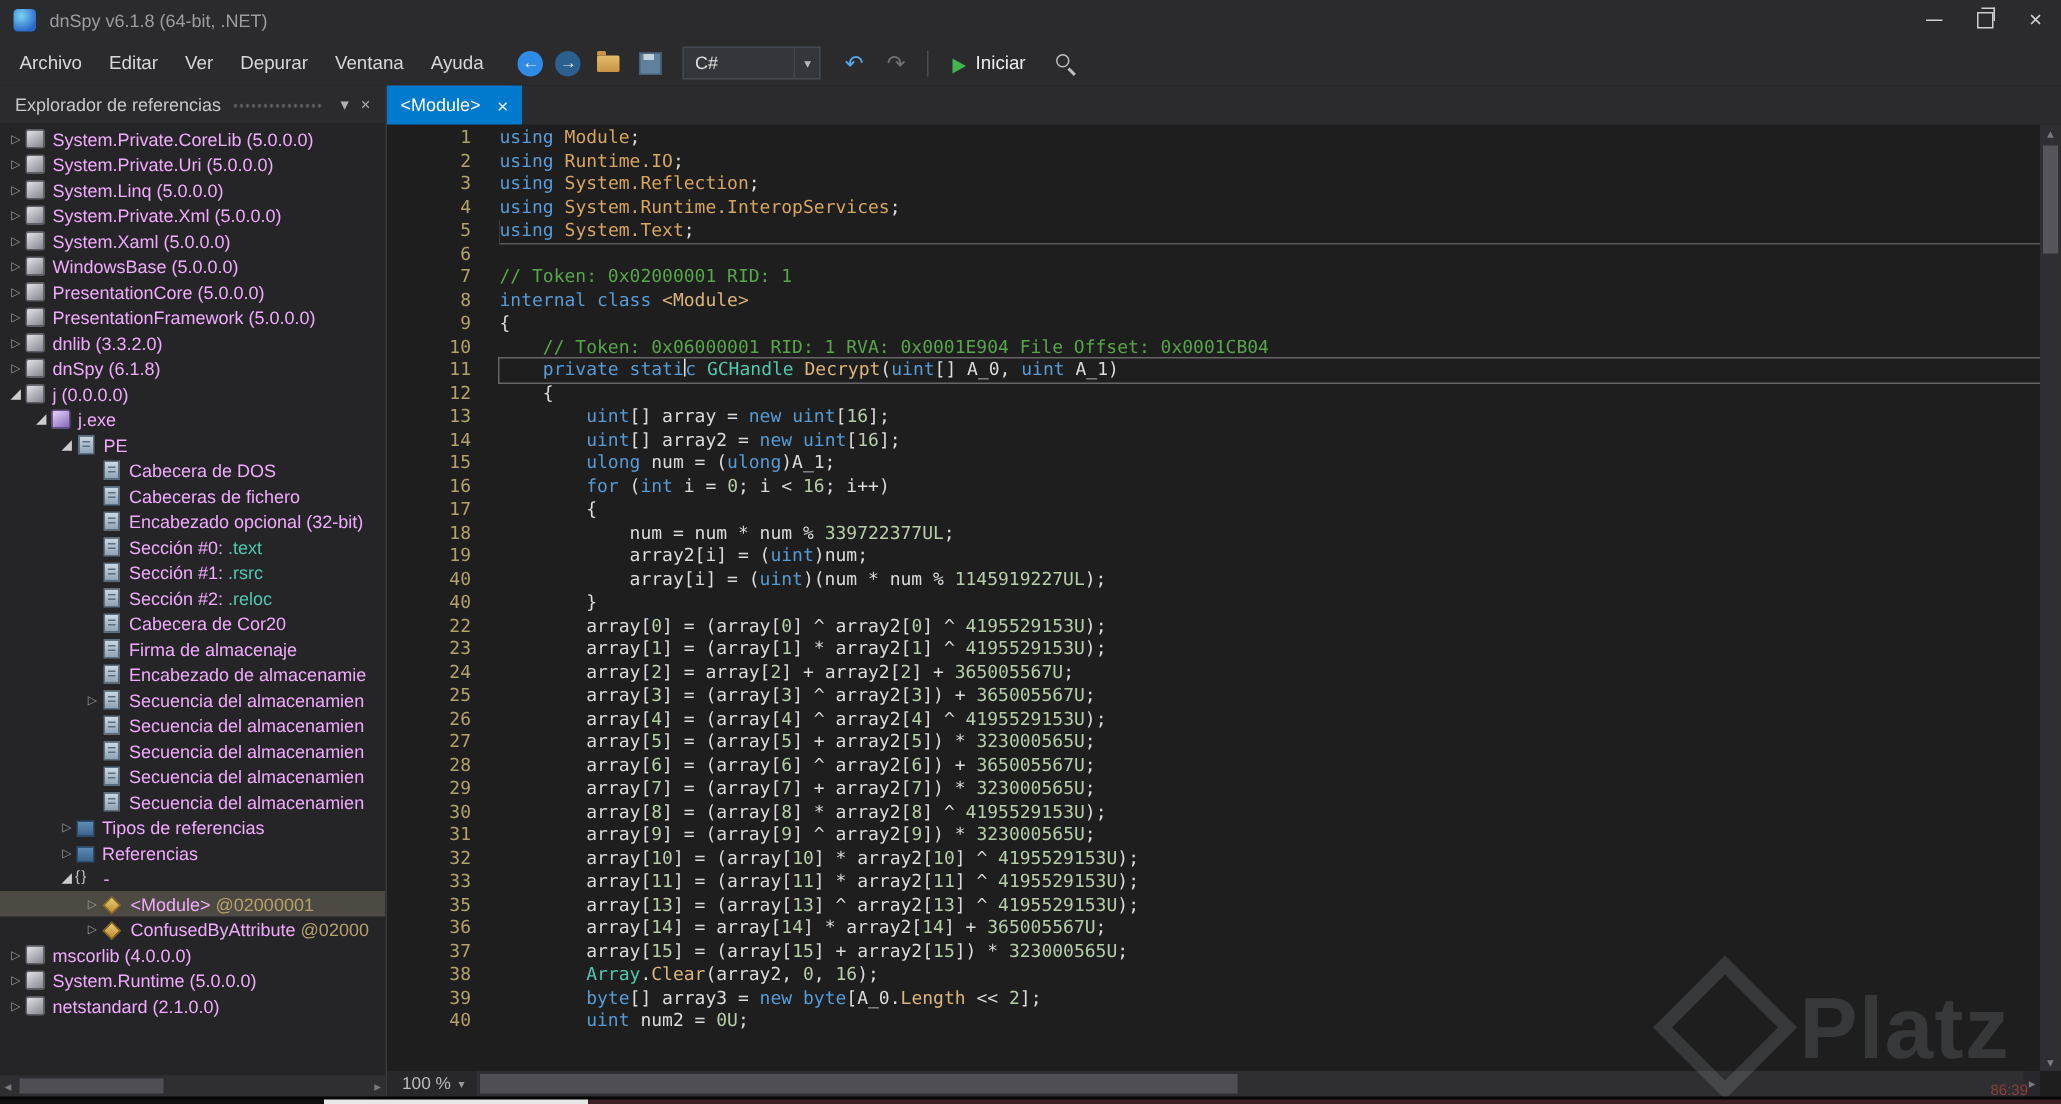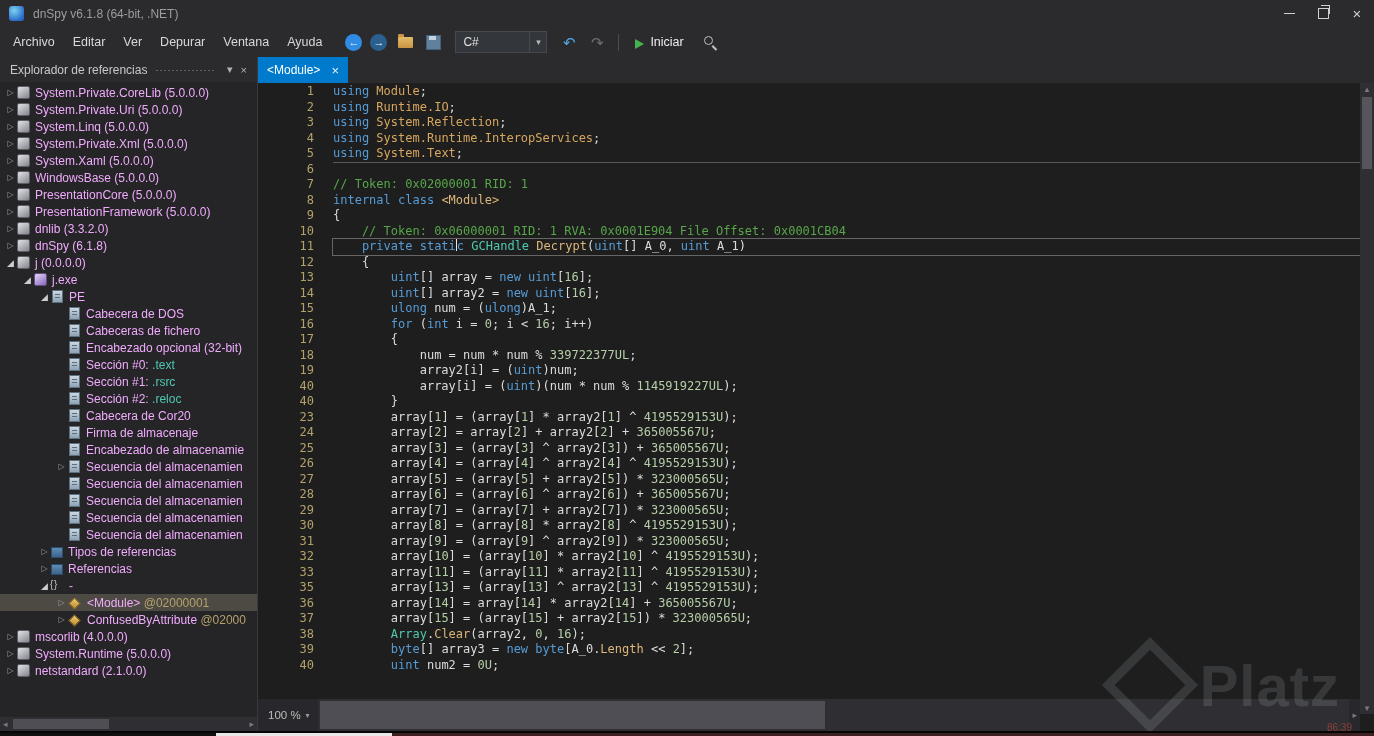--- a/index.html
+++ b/index.html
@@ -88,21 +88,21 @@
   .caret{display:inline-block;width:1px;height:12px;background:#e8e8e8;vertical-align:-1px;}
   .s-k{color:#569cd6}.s-n{color:#d7a65f}.s-t{color:#4ec9b0}.s-m{color:#dcb67a}
   .s-num{color:#b5cea8}.s-c{color:#57a64a}.s-p{color:#dcdcdc}
 
   .vscroll{position:absolute;top:26px;right:0;width:14px;bottom:17px;background:#2f2f33;display:flex;flex-direction:column;align-items:center;}
   .vscroll .sarrow{height:12px;line-height:12px;}
   .vtrack{flex:1;width:100%;position:relative;}
   .vthumb{position:absolute;top:2px;left:2px;right:2px;height:72px;background:#55555b;}
   .sarrow{color:#7a7a80;font-size:9px;padding:0 3px;}
 
-  .editor-bottom{position:absolute;left:0;right:14px;bottom:0;height:32px;background:#28282c;display:flex;align-items:center;}
+  .editor-bottom{position:absolute;left:0;right:14px;bottom:0;height:17px;background:#28282c;display:flex;align-items:center;}
   .zoom{display:flex;align-items:center;gap:5px;padding:0 8px 0 10px;font-size:11.5px;color:#bdbdbd;height:100%;}
   .zarrow{font-size:8px;color:#9a9a9a;}
   .hscroll{flex:1;height:100%;display:flex;align-items:center;}
   .strack{flex:1;height:100%;position:relative;background:#2f2f33;}
   .sthumb{position:absolute;top:2px;bottom:2px;background:#4e4e54;}
   .code-hscroll .sthumb{left:2px;width:505px;}
   .side-hscroll{height:14px;flex:0 0 14px;background:#2f2f33;display:flex;align-items:center;}
   .side-hscroll .strack{height:100%;}
   .side-hscroll .sthumb{left:2px;width:96px;}
 
@@ -461,20 +461,24 @@
         </div>
         <div class="cline">
           <span class="lnum">40</span>
           <span class="ctext"><span class="s-p">            array[i] = (</span><span class="s-k">uint</span><span class="s-p">)(num * num % </span><span class="s-num">1145919227UL</span><span class="s-p">);</span></span>
         </div>
         <div class="cline">
           <span class="lnum">40</span>
           <span class="ctext"><span class="s-p">        }</span></span>
         </div>
         <div class="cline">
+          <span class="lnum">22</span>
+          <span class="ctext"><span class="s-p">        array[</span><span class="s-num">0</span><span class="s-p">] = (array[</span><span class="s-num">0</span><span class="s-p">] ^ array2[</span><span class="s-num">0</span><span class="s-p">] ^ </span><span class="s-num">4195529153U</span><span class="s-p">);</span></span>
+        </div>
+        <div class="cline">
           <span class="lnum">23</span>
           <span class="ctext"><span class="s-p">        array[</span><span class="s-num">1</span><span class="s-p">] = (array[</span><span class="s-num">1</span><span class="s-p">] * array2[</span><span class="s-num">1</span><span class="s-p">] ^ </span><span class="s-num">4195529153U</span><span class="s-p">);</span></span>
         </div>
         <div class="cline">
           <span class="lnum">24</span>
           <span class="ctext"><span class="s-p">        array[</span><span class="s-num">2</span><span class="s-p">] = array[</span><span class="s-num">2</span><span class="s-p">] + array2[</span><span class="s-num">2</span><span class="s-p">] + </span><span class="s-num">365005567U</span><span class="s-p">;</span></span>
         </div>
         <div class="cline">
           <span class="lnum">25</span>
           <span class="ctext"><span class="s-p">        array[</span><span class="s-num">3</span><span class="s-p">] = (array[</span><span class="s-num">3</span><span class="s-p">] ^ array2[</span><span class="s-num">3</span><span class="s-p">]) + </span><span class="s-num">365005567U</span><span class="s-p">;</span></span>

